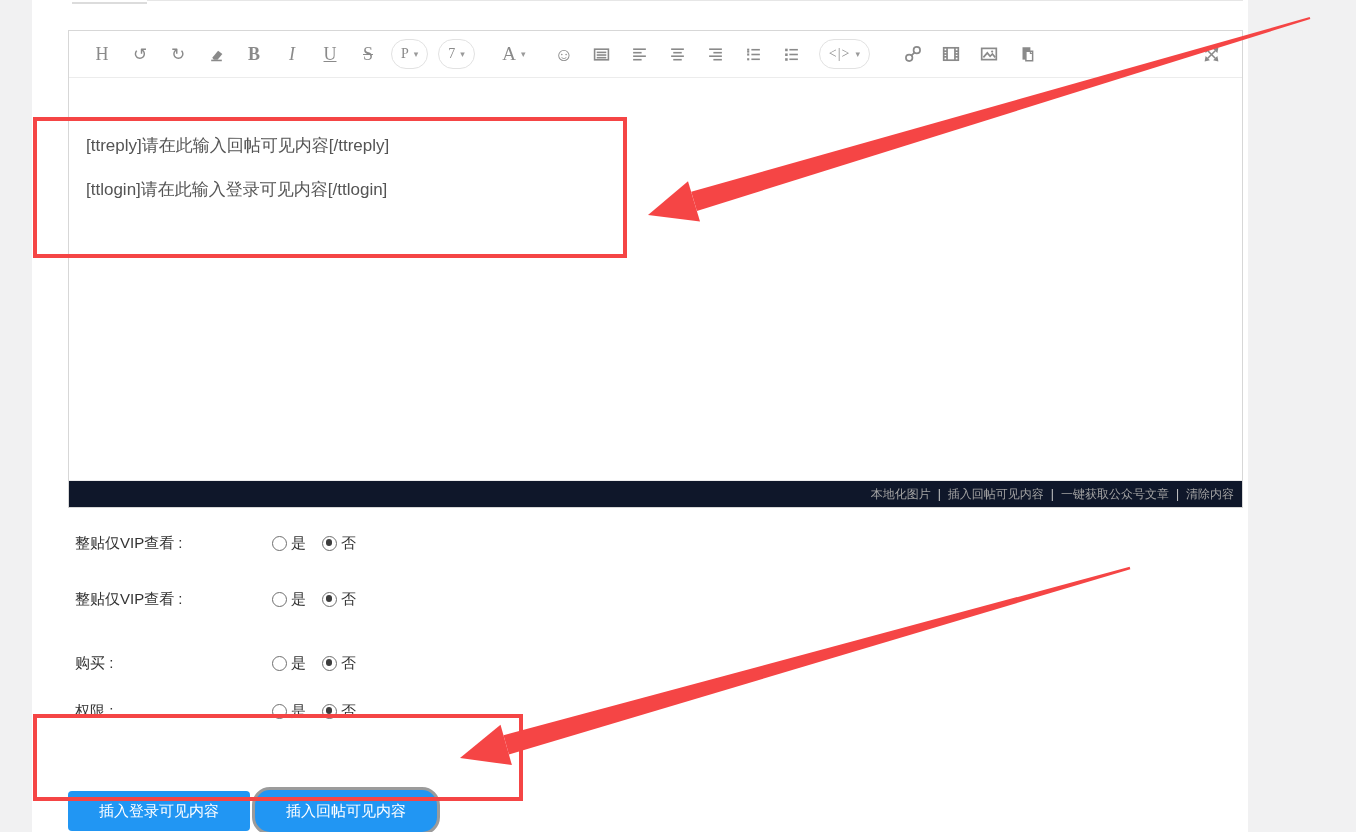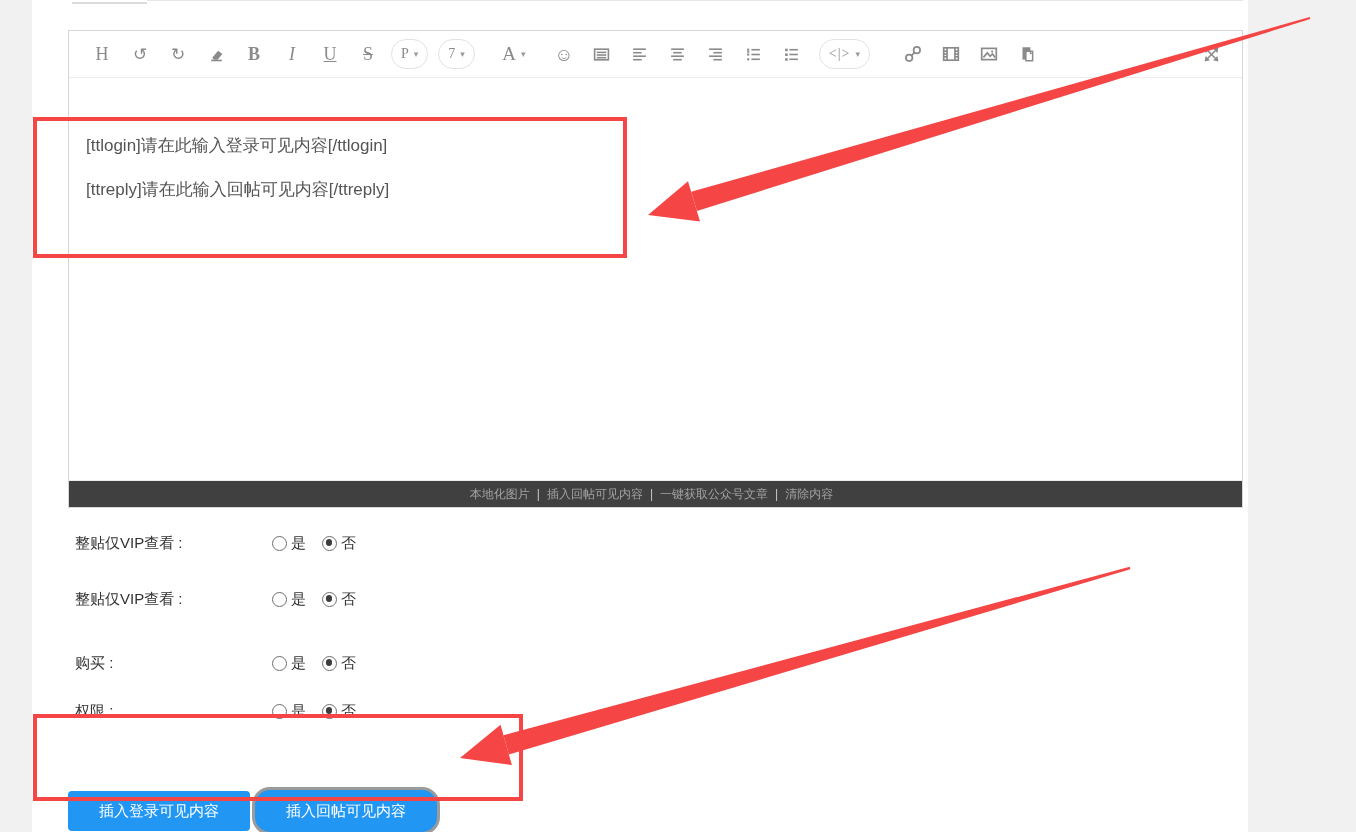--- a/index.html
+++ b/index.html
@@ -47,22 +47,22 @@
   .emoji-glyph{font-size:19px;line-height:1;}
   .color-a{font-family:"Liberation Serif","DejaVu Serif",serif;font-size:19px;}
 
   .editor-content{
     position:relative;height:403px;box-sizing:border-box;
     padding:57px 20px 0 17px;font-size:17px;color:#545454;cursor:text;
   }
   .editor-content p{margin:0 0 23px 0;line-height:21px;}
 
   .editor-footer{
-    position:absolute;left:0;right:0;bottom:0;height:26px;background:#404040;
-    border-top:1px solid #ececec;display:flex;align-items:center;justify-content:center;
+    position:absolute;left:0;right:0;bottom:0;height:26px;background:#0f172a;
+    border-top:1px solid #ececec;display:flex;align-items:center;justify-content:flex-end;
     padding-right:8px;font-size:12px;color:#a3a3a3;
   }
   .efoot-link{cursor:pointer;}
   .efoot-sep{margin:0 7px;color:#c9c9c9;}
 
   
   .form-row{position:absolute;left:68px;height:22px;display:flex;align-items:center;font-size:15px;color:#333;}
   .flabel{width:197px;flex:0 0 auto;margin-left:7px;}
   .radio-opt{display:flex;align-items:center;margin-right:16px;cursor:pointer;}
   .radio{
@@ -249,22 +249,22 @@
         <line x1="11.5" y1="4.5" x2="4.5" y2="11.5" class="icon-stroke" stroke-width="2"></line>
         <polygon points="1.5,1.5 6.5,2.5 2.5,6.5" class="icon-fill"></polygon>
         <polygon points="14.5,1.5 13.5,6.5 9.5,2.5" class="icon-fill"></polygon>
         <polygon points="1.5,14.5 2.5,9.5 6.5,13.5" class="icon-fill"></polygon>
         <polygon points="14.5,14.5 9.5,13.5 13.5,9.5" class="icon-fill"></polygon>
       </svg>
     </div>
   </div>
 
   <div class="editor-content">
+    <p>[ttreply]请在此输入回帖可见内容[/ttreply]</p>
     <p>[ttlogin]请在此输入登录可见内容[/ttlogin]</p>
-    <p>[ttreply]请在此输入回帖可见内容[/ttreply]</p>
   </div>
 
   <div class="editor-footer">
     <span class="efoot-link">本地化图片</span>
     <span class="efoot-sep">|</span>
     <span class="efoot-link">插入回帖可见内容</span>
     <span class="efoot-sep">|</span>
     <span class="efoot-link">一键获取公众号文章</span>
     <span class="efoot-sep">|</span>
     <span class="efoot-link">清除内容</span>

